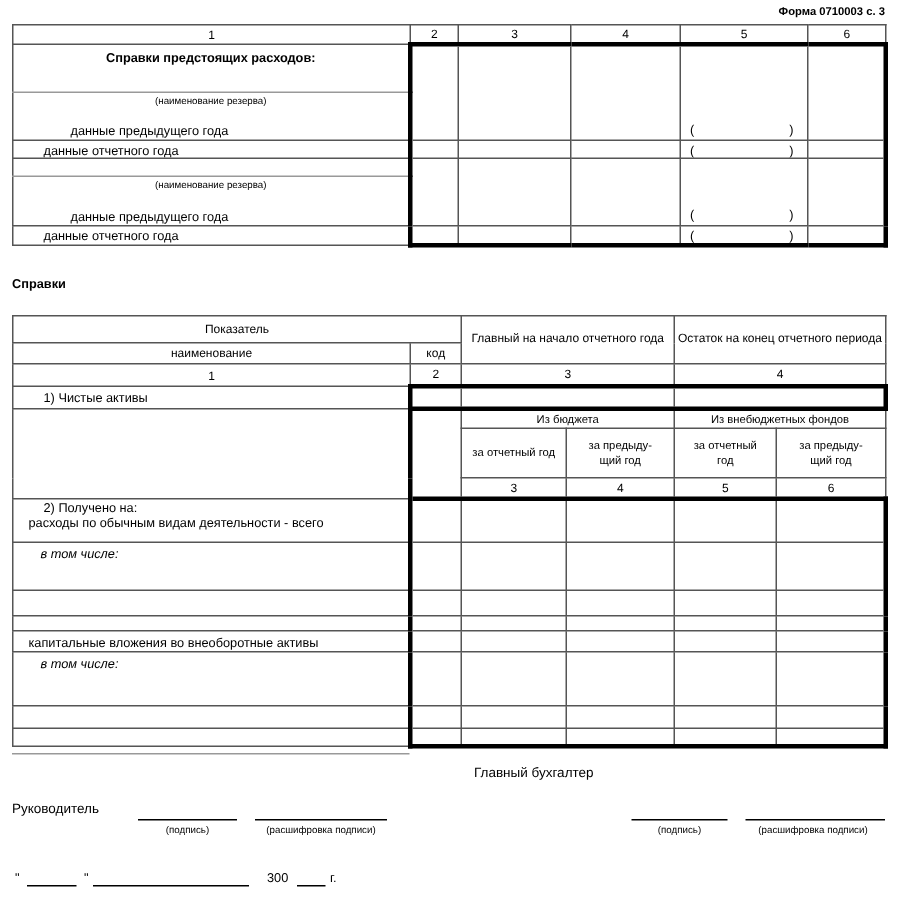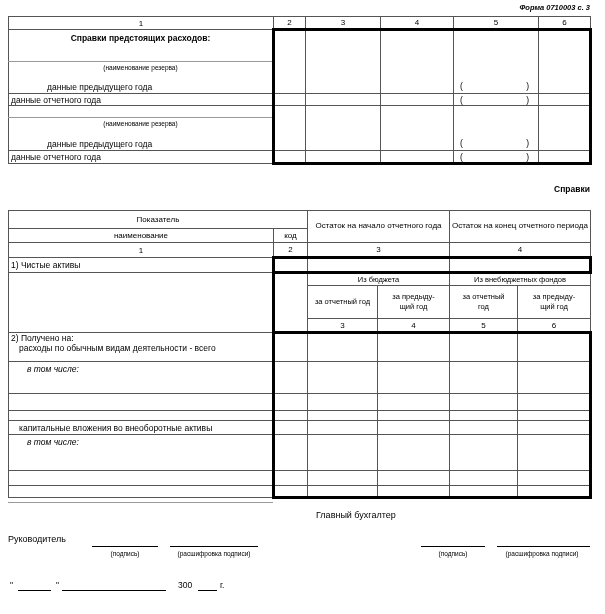--- a/index.html
+++ b/index.html
@@ -5,53 +5,53 @@
   * { margin:0; padding:0; box-sizing:border-box; }
   html,body { background:#fff; }
   body {
     width:605px; height:614px; position:relative;
     font-family:"Liberation Sans", sans-serif; color:#000;
   }
   .page { position:absolute; inset:0; background:#fff; overflow:hidden; }
 
   .form-ref {
     position:absolute; top:3px; right:15px;
-    font-size:7.5px; font-weight:bold; font-style:italic;
+    font-size:7.5px; font-weight:bold; 
   }
 
   table { border-collapse:collapse; table-layout:fixed; position:absolute; left:8px; background:#fff; }
   td { border:1px solid #555; padding:0; font-size:8px; vertical-align:middle; overflow:hidden; }
   .c   { text-align:center; }
   .sm  { font-size:7.5px; }
   .cap { font-size:6.5px; text-align:center; }
   .lh  { line-height:1.3; }
   .pre { white-space:pre-line; }
   .top { vertical-align:top;margin-top:17px; }
   .vbot{ vertical-align:bottom; }
   .bt3 { border-top:3px solid #000; }
   .bb3 { border-bottom:3px solid #000; }
   .bl3 { border-left:3px solid #000; }
   .br3 { border-right:3px solid #000; }
   .bbg { border-bottom:1px solid #999; }
   .ttl { font-weight:bold; font-size:8.5px; text-align:center; vertical-align:top; padding-top:3px; }
-  .body-txt { font-size:8.5px; text-align:left; padding-left:2px; }
+  .body-txt { font-size:8.5px; text-align:left; padding-left:20px; }
   .ind1 { padding-left:10px; }
   .ind2 { padding-left:18px;font-style:italic; }
   .capprev { height:30px; display:flex; flex-direction:column; justify-content:space-between; }
   .capprev .cap { margin-top:1px; }
   .capprev .pv  { font-size:8.5px; padding-left:2px; padding-bottom:1px;margin-left:36px; }
   .par { display:flex; justify-content:space-between; padding:0 9px 0 6px; font-size:8.5px; }
   .vbot .par { margin-bottom:2px; }
 
   .t1 { top:16px; }
   .t2 { top:210px; }
 
   .spravki {
     position:absolute; left:8px; top:184px; width:582px;
-    text-align:right; font-weight:bold; font-size:8.5px;
+    text-align:left; font-weight:bold; font-size:8.5px;
   }
 
   .overhang { position:absolute; left:8px; top:497px; width:265px; height:6px; border-bottom:1px solid #999; }
   .lbl { position:absolute; font-size:9px; font-weight:normal; white-space:nowrap; }
   .ul  { position:absolute; height:13px; border-bottom:1px solid #000; }
   .capline { position:absolute; font-size:6.5px; text-align:center; }
   .dtxt { position:absolute; font-size:8.5px; white-space:nowrap; }
 </style>
 </head>
 <body>
@@ -156,21 +156,21 @@
       <col style="width:265px">
         <col style="width:34px">
         <col style="width:70px">
       <col style="width:72px">
         <col style="width:68px">
         <col style="width:73px">
     </colgroup>
     <tbody>
         <tr style="height:18px">
       <td class="c" colspan="2">Показатель</td>
-      <td class="c lh" colspan="2" rowspan="2">Остаток на начало отчетного года</td>
+      <td class="c lh" colspan="2" rowspan="2">Главный на начало отчетного года</td>
       <td class="c lh" colspan="2" rowspan="2">Остаток на конец отчетного периода</td>
     </tr>
     <tr style="height:14px">
       <td class="c">наименование</td>
       <td class="c">код</td>
     </tr>
     <tr style="height:15px">
       <td class="c">1</td>
       <td class="c">2</td>
       <td class="c" colspan="2">3</td>

